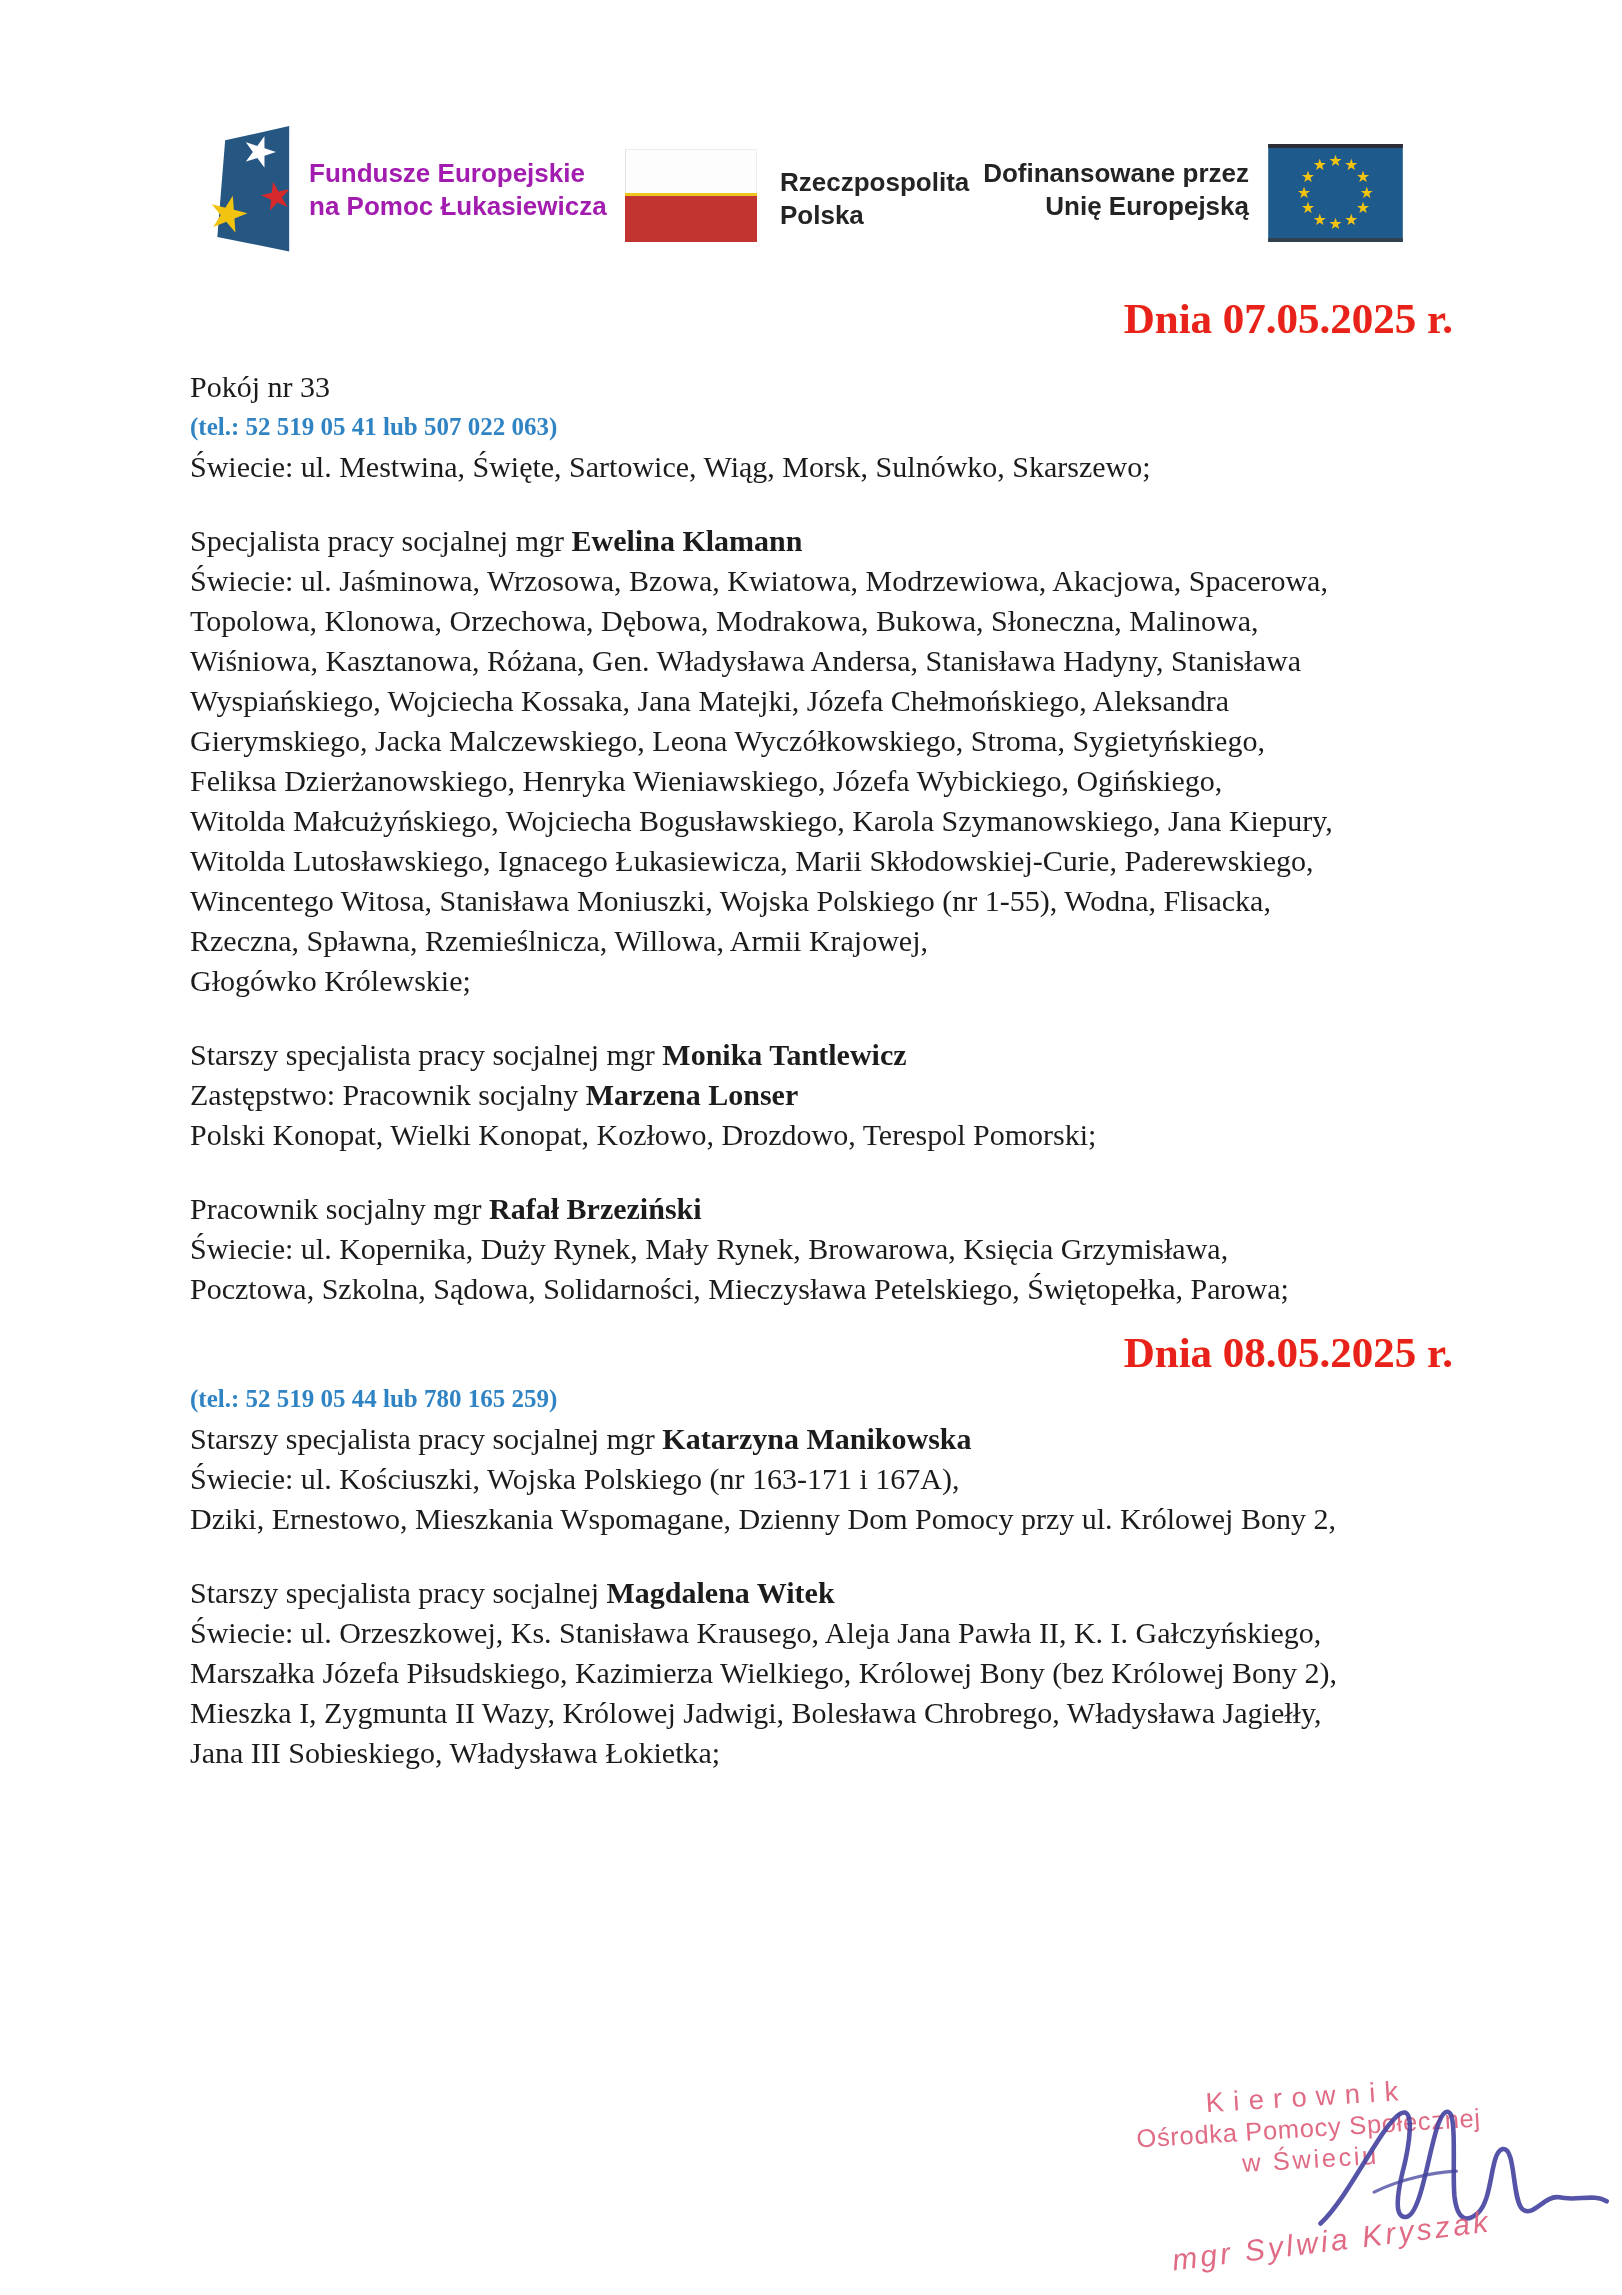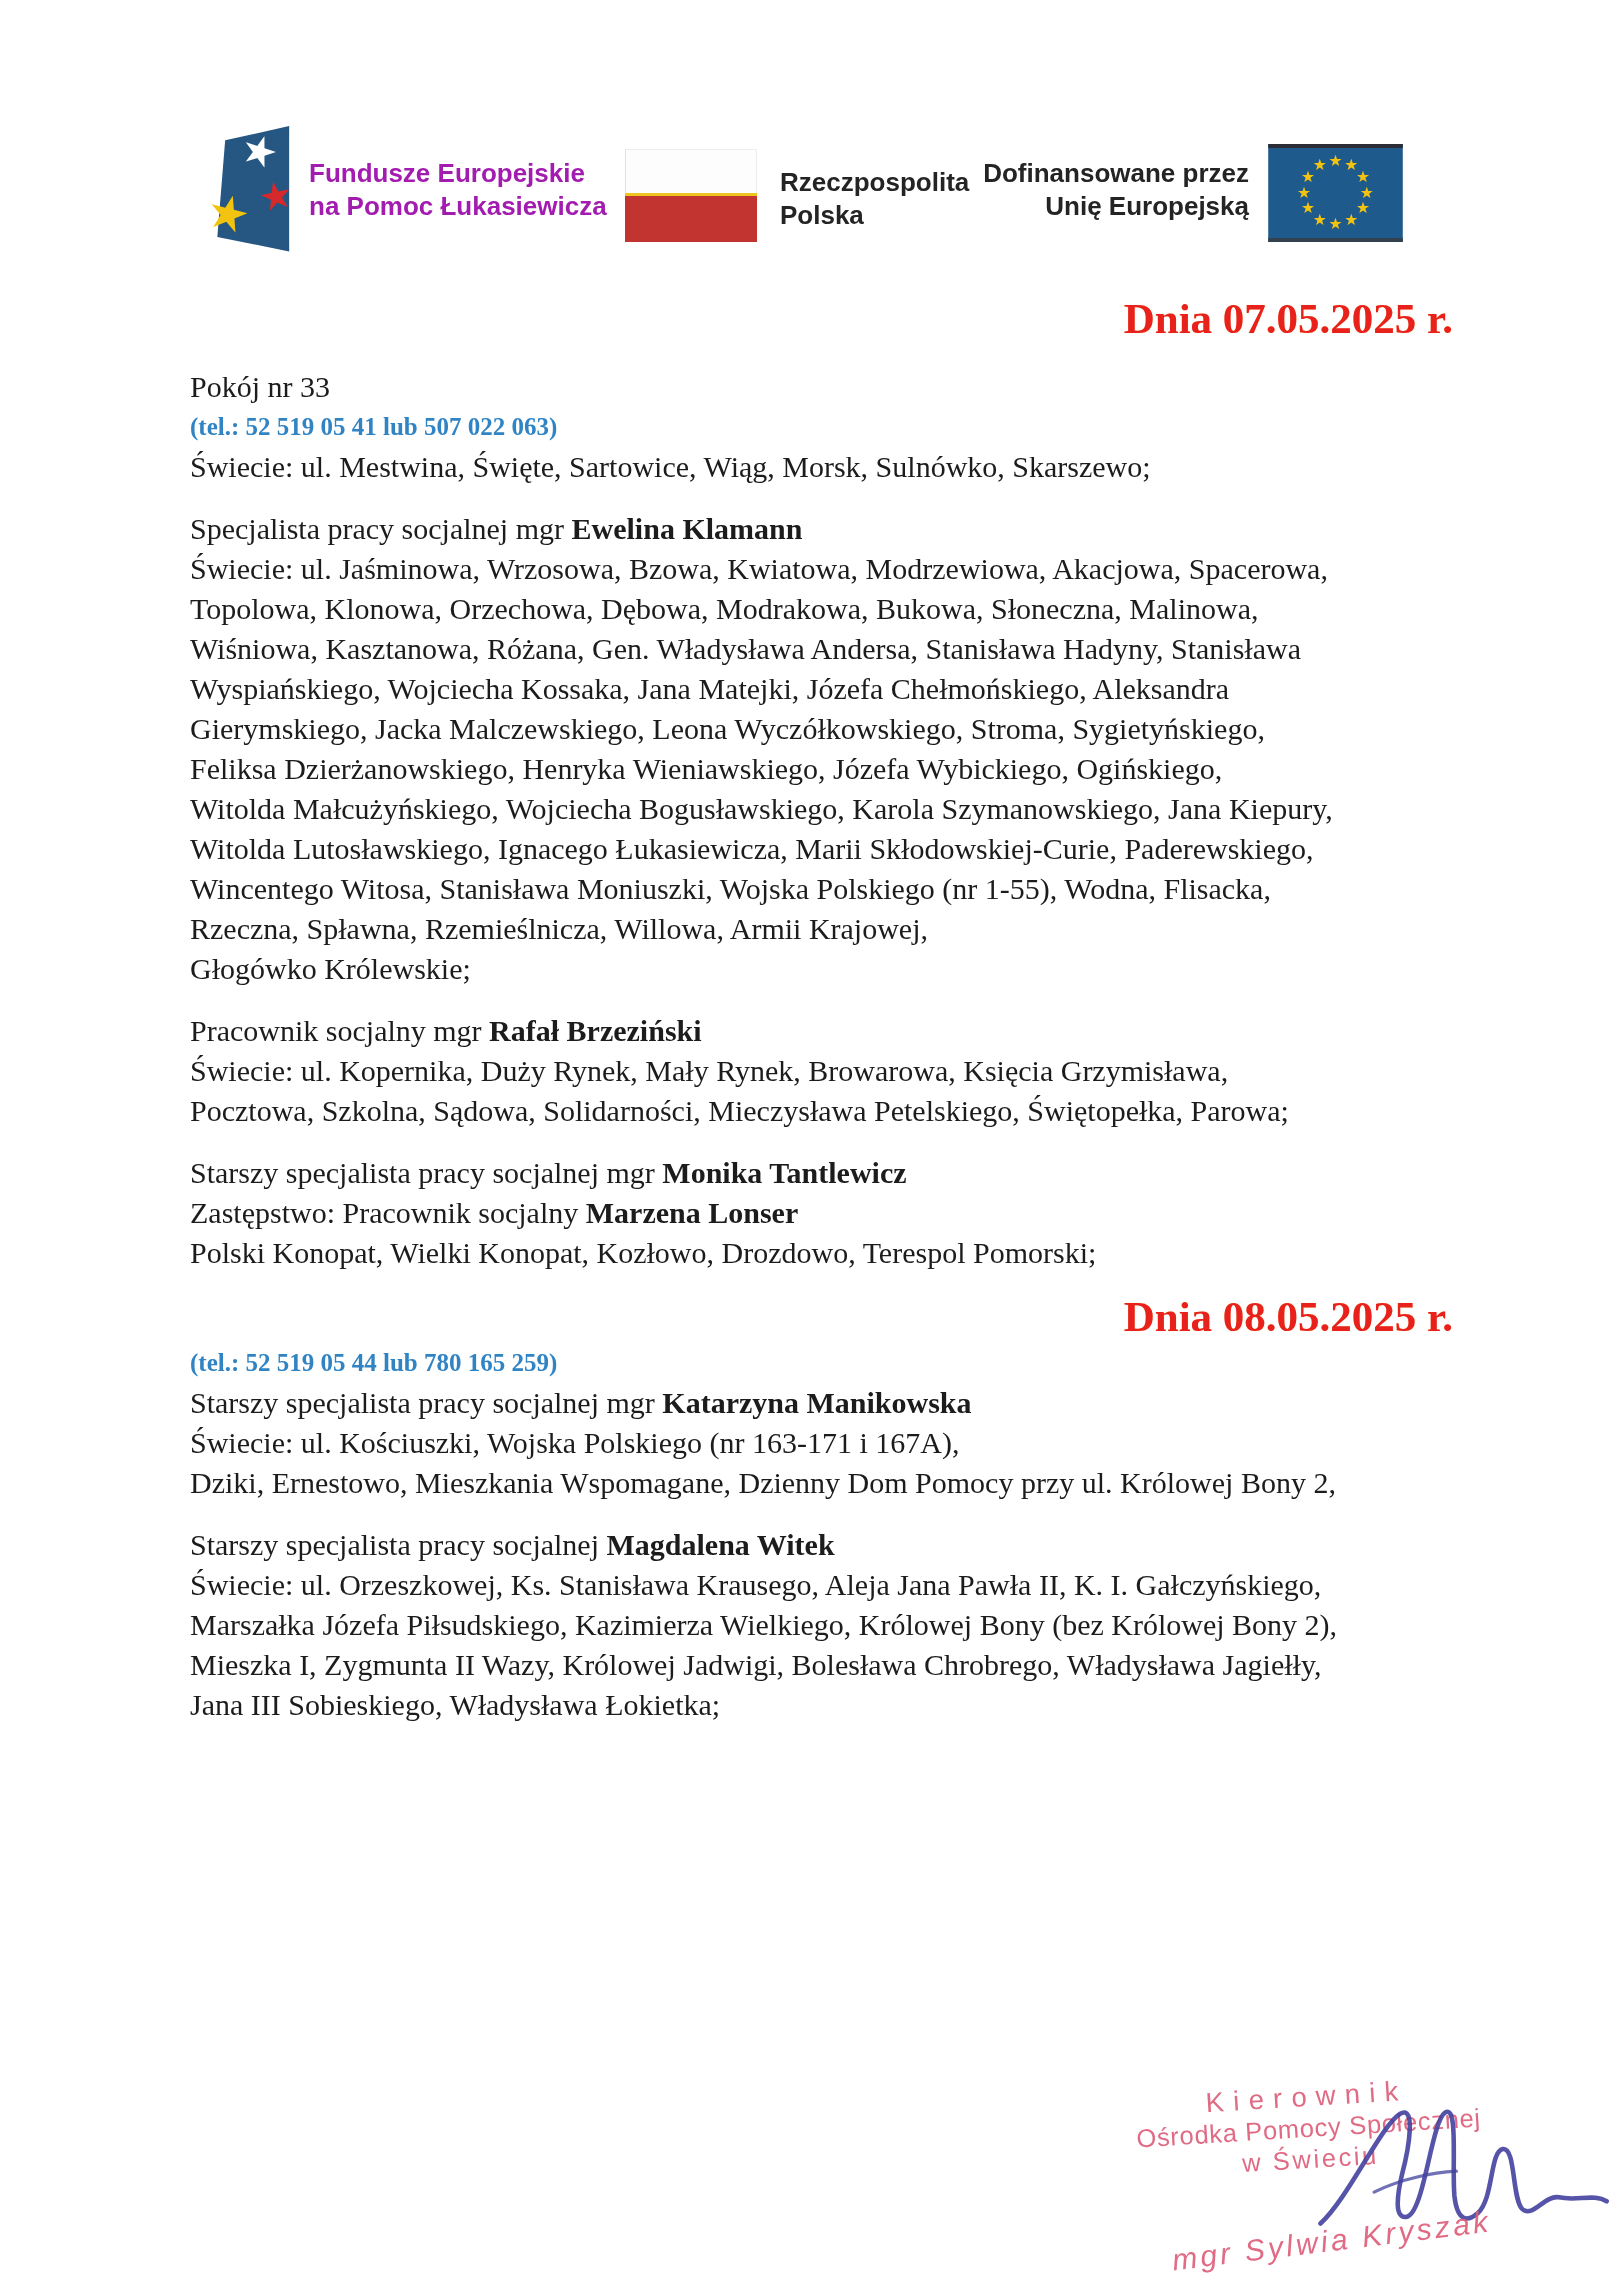--- a/index.html
+++ b/index.html
@@ -40,21 +40,21 @@
     text-align:right;font-weight:bold;font-size:43px;line-height:52px;
     color:var(--heading-red);
     text-shadow:0 0 0.7px rgba(244,180,40,.55);
   }
   .line{font-size:30px;line-height:40px;}
   .pre{white-space:pre-line;}
   .b{font-weight:bold;}
   .room{font-weight:normal;font-size:30px;line-height:40px;margin-top:22px;}
   .phone{font-weight:bold;font-size:25px;line-height:40px;color:var(--phone-blue);}
   .worker{margin-top:0;}
-  .worker.gap{margin-top:22px;}
+  .worker.gap{margin-top:34px;}
   .heading2{margin-top:18.3px;}
   
   .stamp{
     position:absolute;left:1099px;top:2080px;width:419px;
     transform:rotate(-3.5deg);
     color:var(--stamp-pink);
     font-family:"Liberation Sans",sans-serif;
     text-align:center;opacity:.92;
   }
   .stamp-l1{font-size:27.5px;letter-spacing:9.2px;line-height:33px;}
@@ -146,29 +146,29 @@
 Gierymskiego, Jacka Malczewskiego, Leona Wyczółkowskiego, Stroma, Sygietyńskiego,
 Feliksa Dzierżanowskiego, Henryka Wieniawskiego, Józefa Wybickiego, Ogińskiego,
 Witolda Małcużyńskiego, Wojciecha Bogusławskiego, Karola Szymanowskiego, Jana Kiepury,
 Witolda Lutosławskiego, Ignacego Łukasiewicza, Marii Skłodowskiej-Curie, Paderewskiego,
 Wincentego Witosa, Stanisława Moniuszki, Wojska Polskiego (nr 1-55), Wodna, Flisacka,
 Rzeczna, Spławna, Rzemieślnicza, Willowa, Armii Krajowej,
 Głogówko Królewskie;</div>
     </div>
 
     <div class="worker gap">
+      <div class="line"><span>Starszy specjalista pracy socjalnej mgr </span><span class="b">Monika Tantlewicz</span></div>
+      <div class="line"><span>Zastępstwo: Pracownik socjalny </span><span class="b">Marzena Lonser</span></div>
+      <div class="line pre">Polski Konopat, Wielki Konopat, Kozłowo, Drozdowo, Terespol Pomorski;</div>
+    </div>
+
+    <div class="worker gap">
       <div class="line"><span>Pracownik socjalny mgr </span><span class="b">Rafał Brzeziński</span></div>
       <div class="line pre">Świecie: ul. Kopernika, Duży Rynek, Mały Rynek, Browarowa, Księcia Grzymisława,
 Pocztowa, Szkolna, Sądowa, Solidarności, Mieczysława Petelskiego, Świętopełka, Parowa;</div>
-    </div>
-
-    <div class="worker gap">
-      <div class="line"><span>Starszy specjalista pracy socjalnej mgr </span><span class="b">Monika Tantlewicz</span></div>
-      <div class="line"><span>Zastępstwo: Pracownik socjalny </span><span class="b">Marzena Lonser</span></div>
-      <div class="line pre">Polski Konopat, Wielki Konopat, Kozłowo, Drozdowo, Terespol Pomorski;</div>
     </div>
 
     <div class="date-heading heading2">Dnia 08.05.2025 r.</div>
 
     <div class="phone">(tel.: 52 519 05 44 lub 780 165 259)</div>
 
     <div class="worker">
       <div class="line"><span>Starszy specjalista pracy socjalnej mgr </span><span class="b">Katarzyna Manikowska</span></div>
       <div class="line pre">Świecie: ul. Kościuszki, Wojska Polskiego (nr 163-171 i 167A),
 Dziki, Ernestowo, Mieszkania Wspomagane, Dzienny Dom Pomocy przy ul. Królowej Bony 2,</div>

